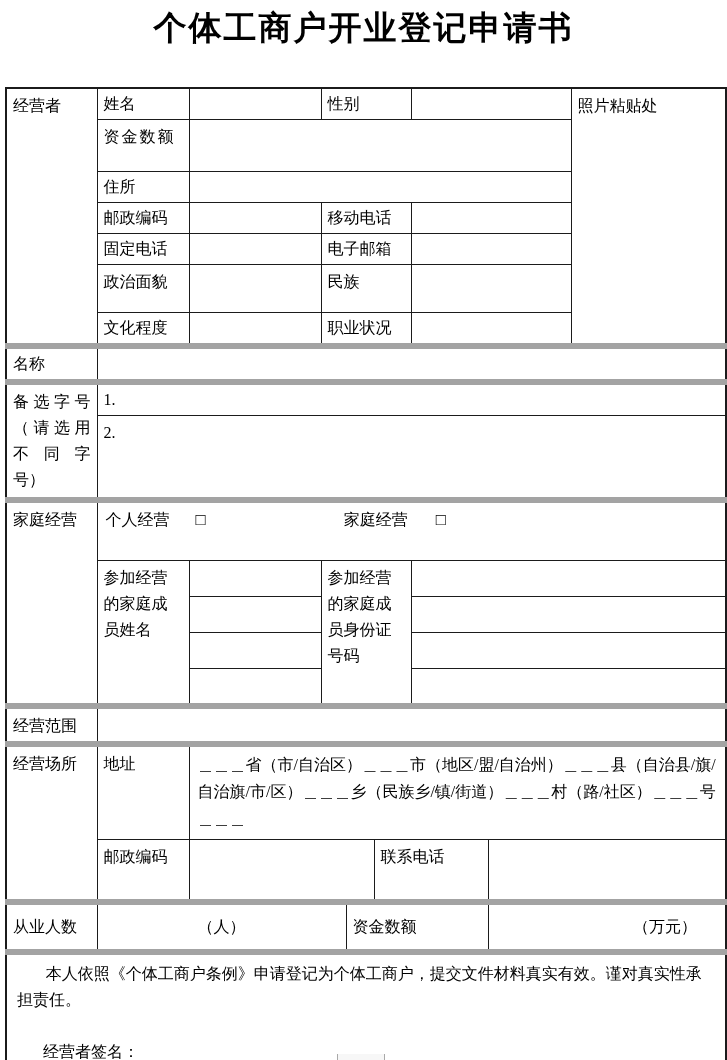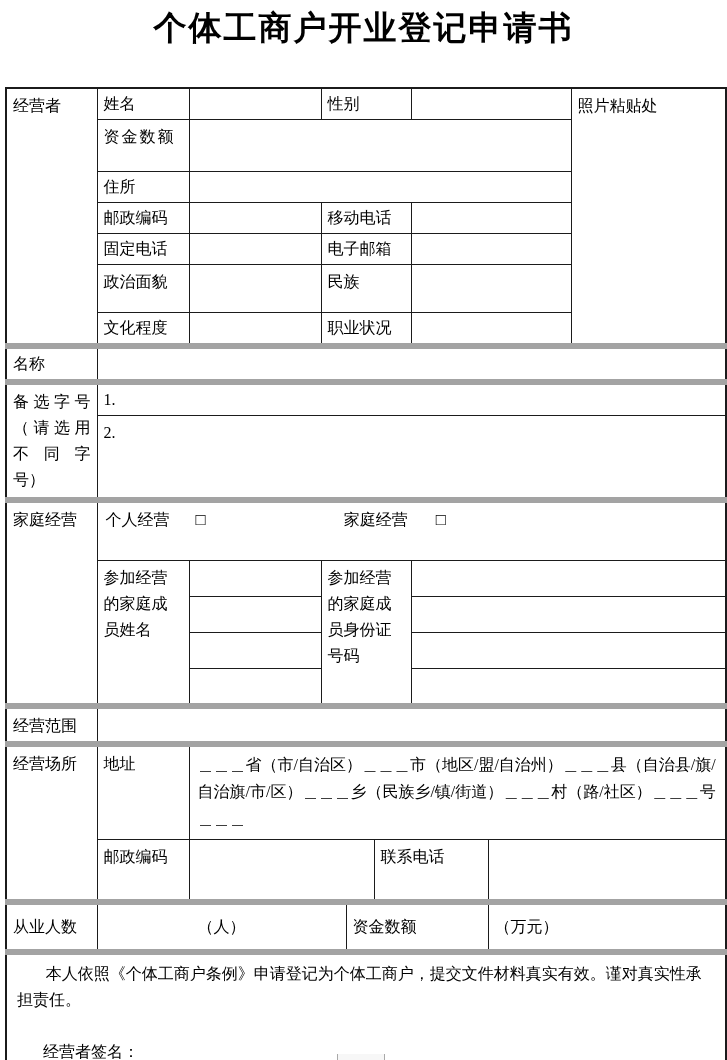--- a/index.html
+++ b/index.html
@@ -11,21 +11,21 @@
   table.form{position:absolute;left:5px;top:87px;width:720px;
        border-collapse:collapse;table-layout:fixed;
        border:2px solid #1b1b1b;}
   td{border:1px solid #1b1b1b;font-size:16px;padding:2px 6px;
      vertical-align:middle;word-break:break-all;line-height:26px;}
   tr.sec > td{border-top:6px solid #a3a3a3;}
   .vt{vertical-align:top;padding-top:4px;}
   .ls{letter-spacing:2px;}
   .just{text-align:justify;text-justify:inter-ideograph;}
   .center{text-align:center;}
-  .unit-right{padding-right:28px;}
+  .unit-right{text-align:right;padding-right:28px;}
   .chkrow .box{display:inline-block;font-size:17px;line-height:17px;}
   .chkrow .lbl1{margin-left:2px;}
   .chkrow .box1{margin-left:22px;}
   .chkrow .lbl2{margin-left:134px;}
   .chkrow .box2{margin-left:24px;}
   .addr{line-height:27px;padding:4px 2px 0 8px;}
   .decl-cell{padding:0;}
   .decl-text{margin:6px 10px 0 10px;text-indent:1.8em;line-height:26px;}
   .sig-line{margin:26px 0 0 36px;line-height:26px;}
   .fragment{position:absolute;left:337px;top:1054px;width:46px;height:6px;

